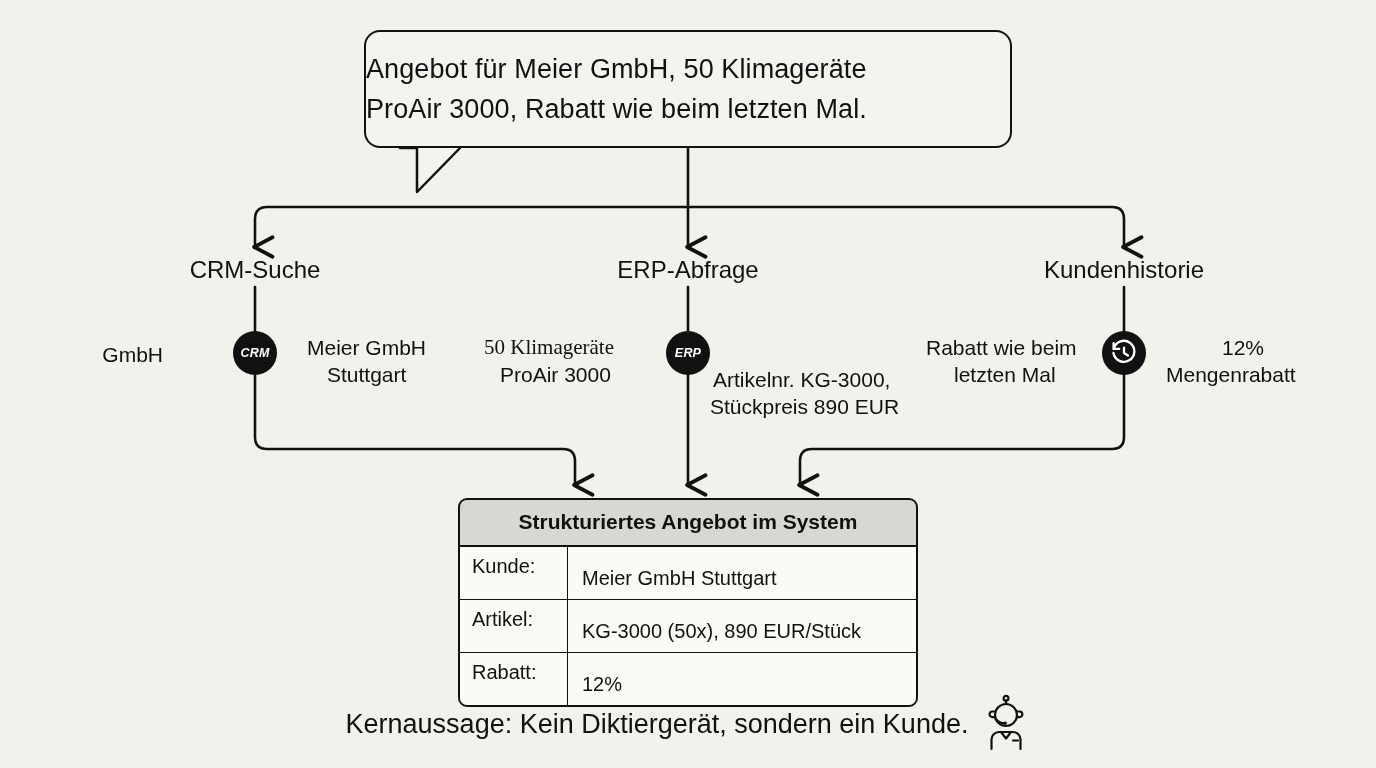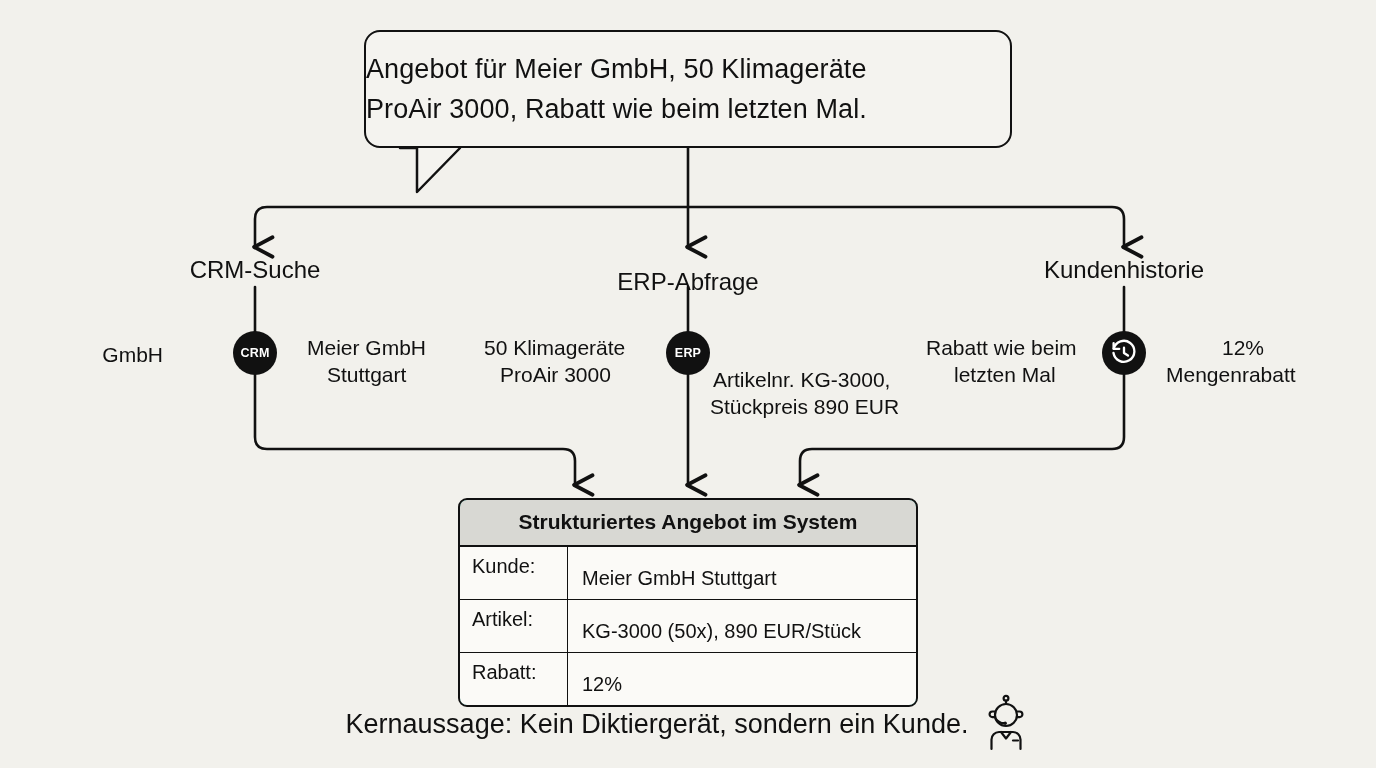--- a/index.html
+++ b/index.html
@@ -70,20 +70,21 @@
     width: 44px;
     height: 44px;
     border-radius: 50%;
     background: #111111;
     color: #ffffff;
     display: flex;
     align-items: center;
     justify-content: center;
     transform: translate(-50%, -50%);
     z-index: 4;
+    font-style: italic;
   }
   .node-circle .badge-text {
     font-size: 12.5px;
     font-weight: bold;
     letter-spacing: 0.2px;
     line-height: 1;
   }
   .node-circle svg { display: block; }
 
   
@@ -191,33 +192,33 @@
                L 812 449 Q 800 449 800 461 L 800 485" marker-end="url(#ah)"></path>
     </g>
   </svg>
 
   <div class="bubble">
     <div class="bubble-line">Angebot für Meier GmbH, 50 Klimageräte</div>
     <div class="bubble-line">ProAir 3000, Rabatt wie beim letzten Mal.</div>
   </div>
 
   <div class="branch-title" style="left:255px; top:256px;">CRM-Suche</div>
-  <div class="branch-title" style="left:688px; top:256px;margin-top:12px;">ERP-Abfrage</div>
+  <div class="branch-title" style="left:688px; top:256px;">ERP-Abfrage</div>
   <div class="branch-title" style="left:1124px; top:256px;">Kundenhistorie</div>
 
   <div class="side-label left-of" style="left:163px; top:354px;">GmbH</div>
 
   <div class="node-circle" style="left:255px; top:353px;">
     <span class="badge-text">CRM</span>
   </div>
 
   <div class="side-label" style="left:307px; top:334px;">Meier GmbH</div>
   <div class="side-label" style="left:327px; top:361px;">Stuttgart</div>
 
-  <div class="side-label" style="left:484px; top:334px;">50 Klimageräte</div>
+  <div class="side-label" style="left:484px; top:334px;font-family:Liberation Serif, serif;">50 Klimageräte</div>
   <div class="side-label" style="left:500px; top:361px;">ProAir 3000</div>
 
   <div class="node-circle" style="left:688px; top:353px;">
     <span class="badge-text">ERP</span>
   </div>
 
   <div class="side-label" style="left:713px; top:366px;">Artikelnr. KG-3000,</div>
   <div class="side-label" style="left:710px; top:393px;">Stückpreis 890 EUR</div>
 
   <div class="side-label" style="left:926px; top:334px;">Rabatt wie beim</div>

